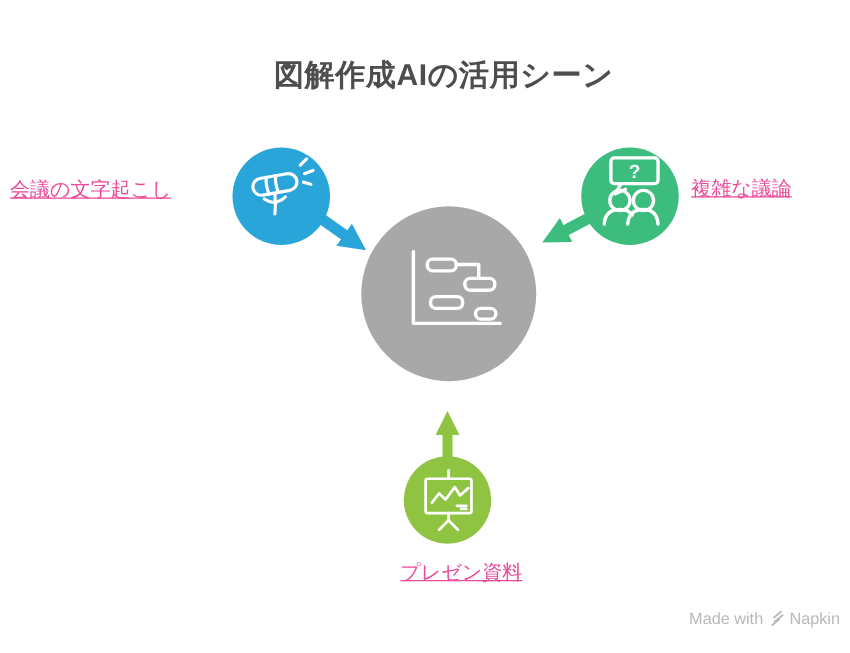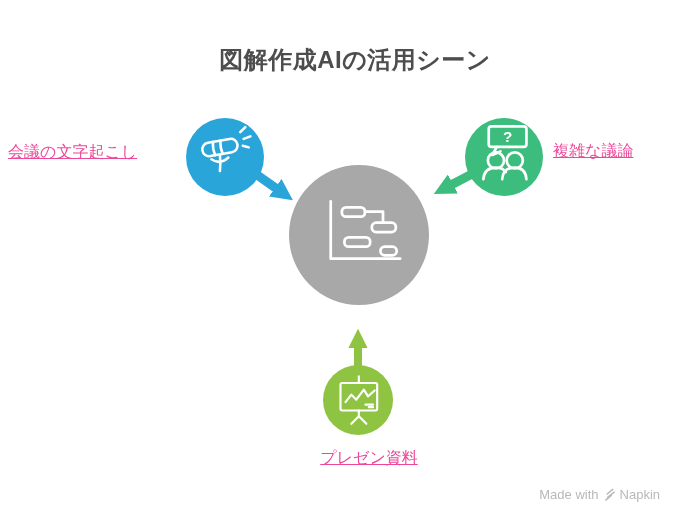--- a/index.html
+++ b/index.html
@@ -20,21 +20,21 @@
   #label-bottom{top:448px;left:369px;transform:translateX(-50%);}
   .circle{
     border-radius:50%;display:flex;align-items:center;justify-content:center;
   }
   #node-circle-left{top:118px;left:186px;width:78px;height:78px;background:#29a5d9;}
   #node-circle-right{top:118px;left:465px;width:78px;height:78px;background:#3cbd7d;}
   #node-circle-bottom{top:365px;left:323px;width:70px;height:70px;background:#8fc342;}
   #center-circle{top:165px;left:289px;width:140px;height:140px;background:#a8a8a8;}
   #arrows{top:0;left:0;pointer-events:none;}
   #watermark{
-    top:487px;right:20px;display:flex;align-items:center;gap:4px;
+    top:487px;right:8px;display:flex;align-items:center;gap:4px;
     font-size:13px;color:#b9b9b9;font-weight:500;
   }
 </style>
 </head>
 <body>
 
 <div id="canvas">
 
   <div id="title" class="abs">図解作成AIの活用シーン</div>
 

